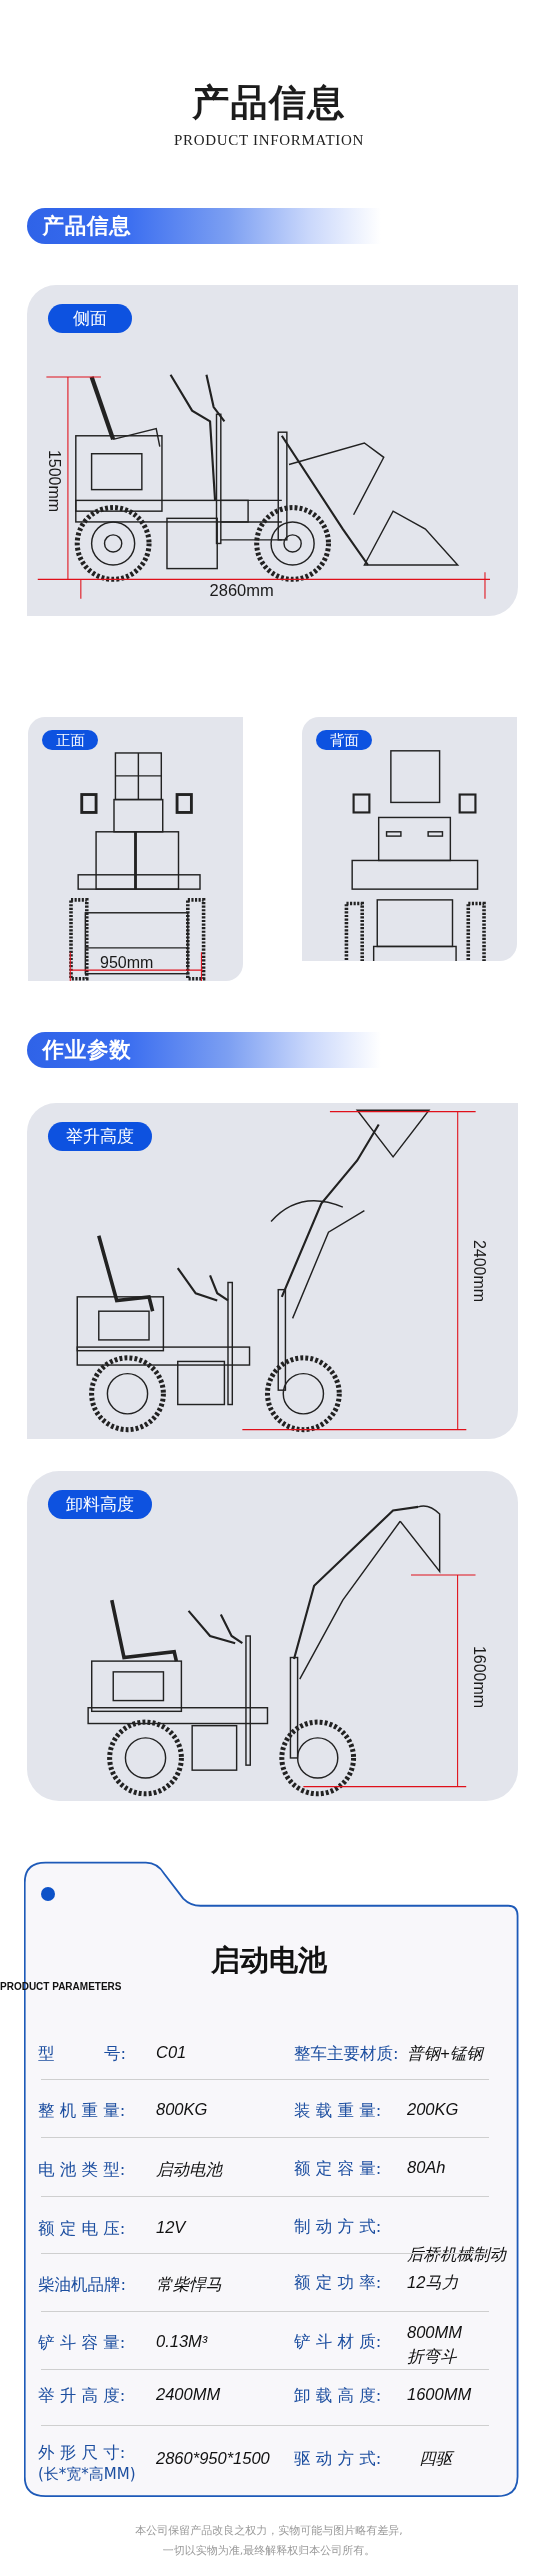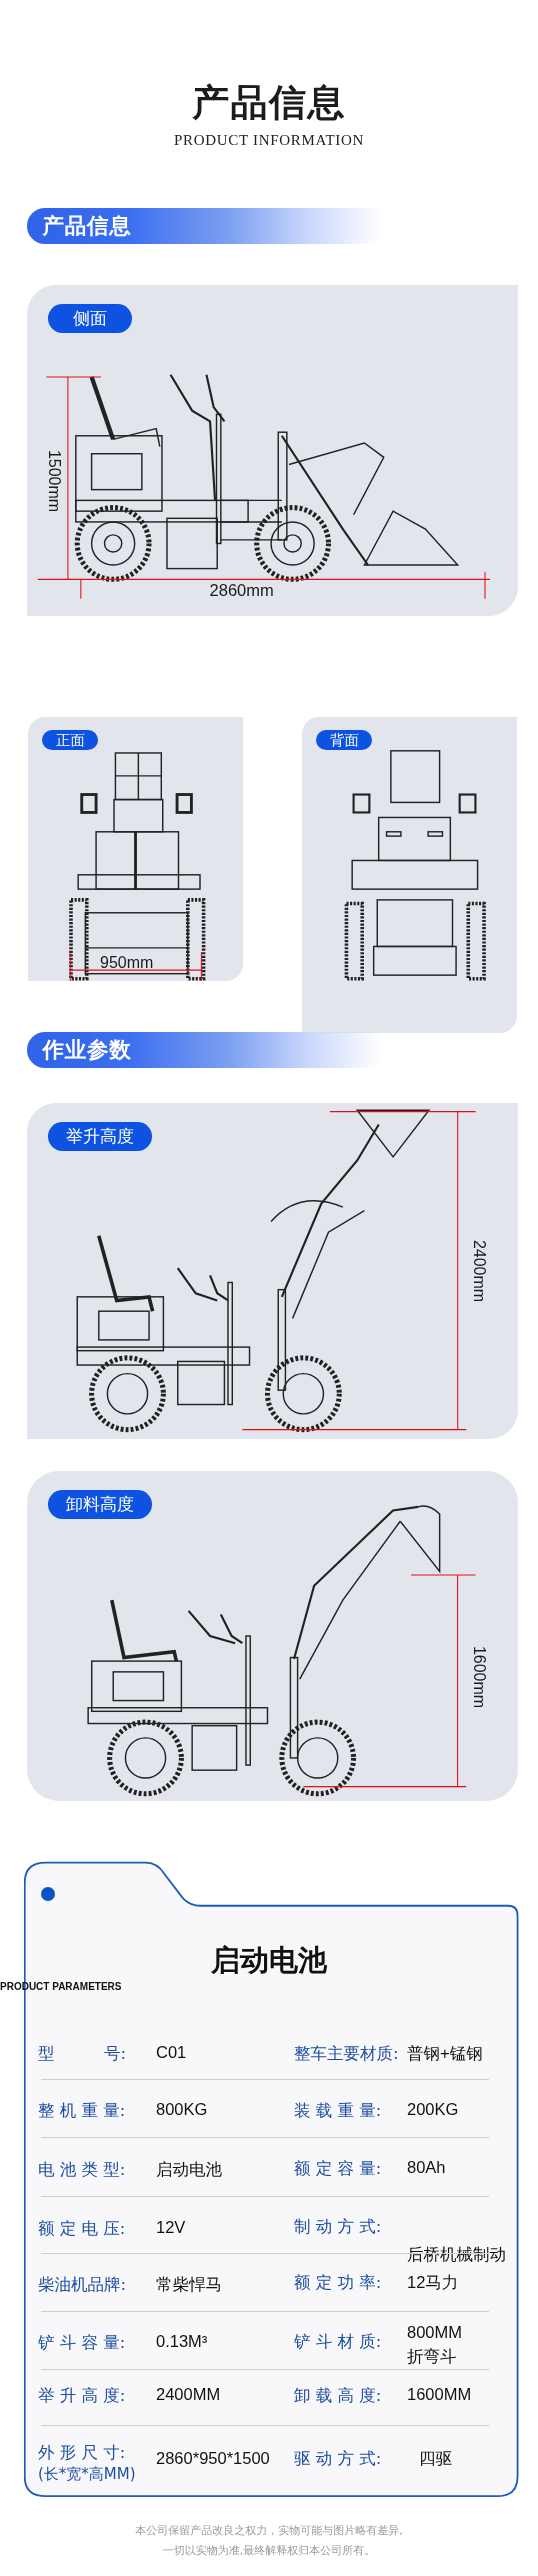--- a/index.html
+++ b/index.html
@@ -13,21 +13,21 @@
      color: #fff; font-size: 21.5px; font-weight: bold; padding-left: 16px; line-height: 36px; letter-spacing: 0.7px; }
   .card { background: #e3e5ec; border-radius: 29px 0 29px 0; overflow: hidden; }
   .badge { background: #0d52e0; color: #fff; border-radius: 14.4px; font-size: 17px; text-align: center; line-height: 29px; height: 29px; }
   .small-badge { border-radius: 10px; font-size: 14.4px; line-height: 20px; height: 20px; }
   .dim-text { font-family: "Liberation Sans", sans-serif; color: #1a1a1a; }
   .params { left: 24px; top: 1861px; width: 495px; height: 637px; }
   .params svg.frame { position: absolute; left: 0; top: 0; }
   .p-title { left: 0; width: 538px; text-align: center; font-size: 29px; font-weight: bold; color: #111; }
   .p-sub { left: 0; width: 538px; text-align: left; font-size: 10px; font-weight: bold; color: #111; font-family: "Liberation Sans", sans-serif; }
   .row-label { color: #1d4fa0; font-size: 16.5px; letter-spacing: 0; white-space: nowrap; }
-  .row-value { color: #111; font-size: 16.5px; white-space: nowrap; font-family: "Liberation Sans", "DejaVu Sans", sans-serif; }
+  .row-value { color: #111; font-size: 16.5px; white-space: nowrap; font-family: "Liberation Sans", "DejaVu Sans", sans-serif; font-style: italic; }
   .divider { height: 0.7px; background: #cfcfcf; left: 41px; width: 448px; }
   .footer { left: 0; width: 538px; text-align: center; color: #9a9a9a; font-size: 11px; }
   .dot { width: 16px; height: 20px; background: #0d52c8; border-radius: 50%; }
 </style>
 </head>
 <body>
 
 <div class="abs page-title" style="top:78px;">产品信息</div>
 <div class="abs page-sub" style="top:132px;">PRODUCT INFORMATION</div>
 
@@ -95,21 +95,21 @@
     </g>
     <g stroke="#e0101a" stroke-width="1.5">
       <line x1="59" y1="353" x2="244" y2="353"></line>
       <line x1="59" y1="328" x2="59" y2="372"></line>
       <line x1="242" y1="328" x2="242" y2="372"></line>
     </g>
   </svg>
   <div class="abs dim-text" style="left:72px; top:237px; font-size:16px;">950mm</div>
 </div>
 
-<div class="abs card" style="left:302px; top:717px; width:215px; height:316px; border-radius:17px 0 17px 0;">
+<div class="abs card" style="left:302px; top:717px; width:215px; height:244px; border-radius:17px 0 17px 0;">
   <div class="abs badge small-badge" style="left:14.4px; top:13px; width:56px;">背面</div>
   <svg class="abs" style="left:0; top:0;" width="215" height="264" viewBox="0 0 300 368">
     <g fill="none" stroke="#222" stroke-width="2">
       <rect x="124" y="47" width="68" height="72"></rect>
       <rect x="72" y="108" width="22" height="25" stroke-width="3"></rect>
       <rect x="220" y="108" width="22" height="25" stroke-width="3"></rect>
       <rect x="107" y="140" width="100" height="60"></rect>
       <rect x="118" y="160" width="20" height="6"></rect>
       <rect x="176" y="160" width="20" height="6"></rect>
       <rect x="70" y="200" width="175" height="40"></rect>

